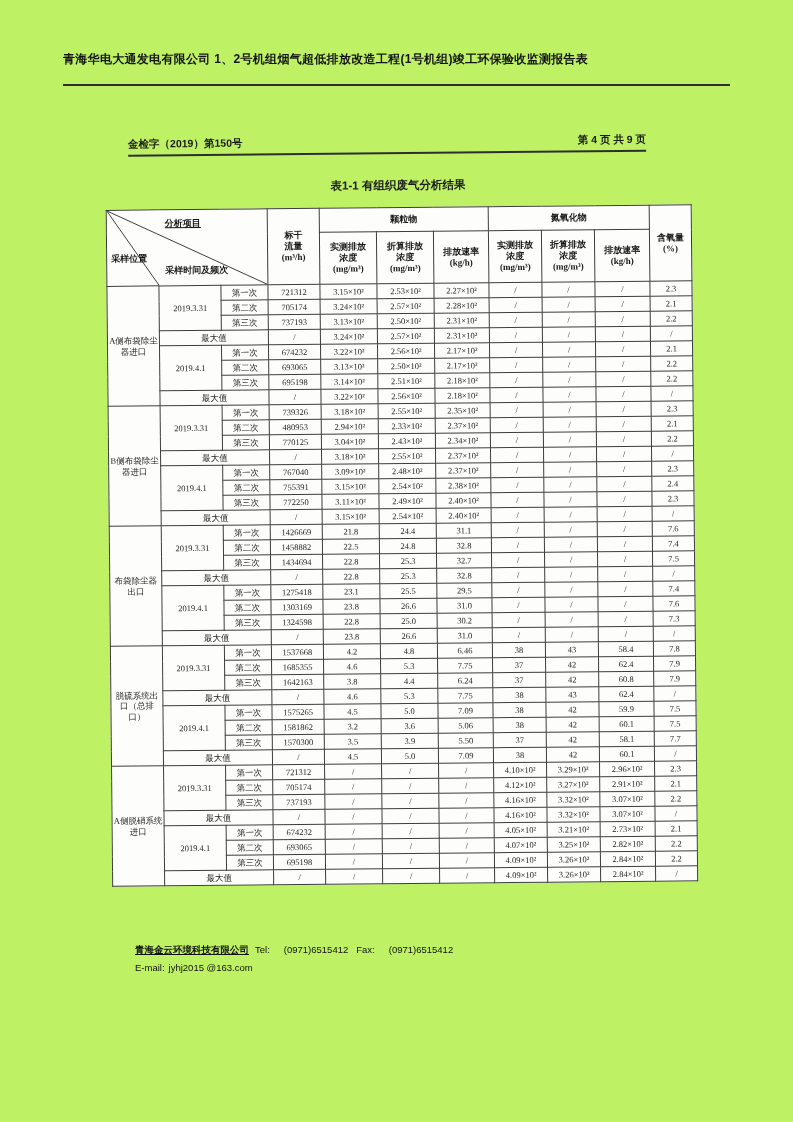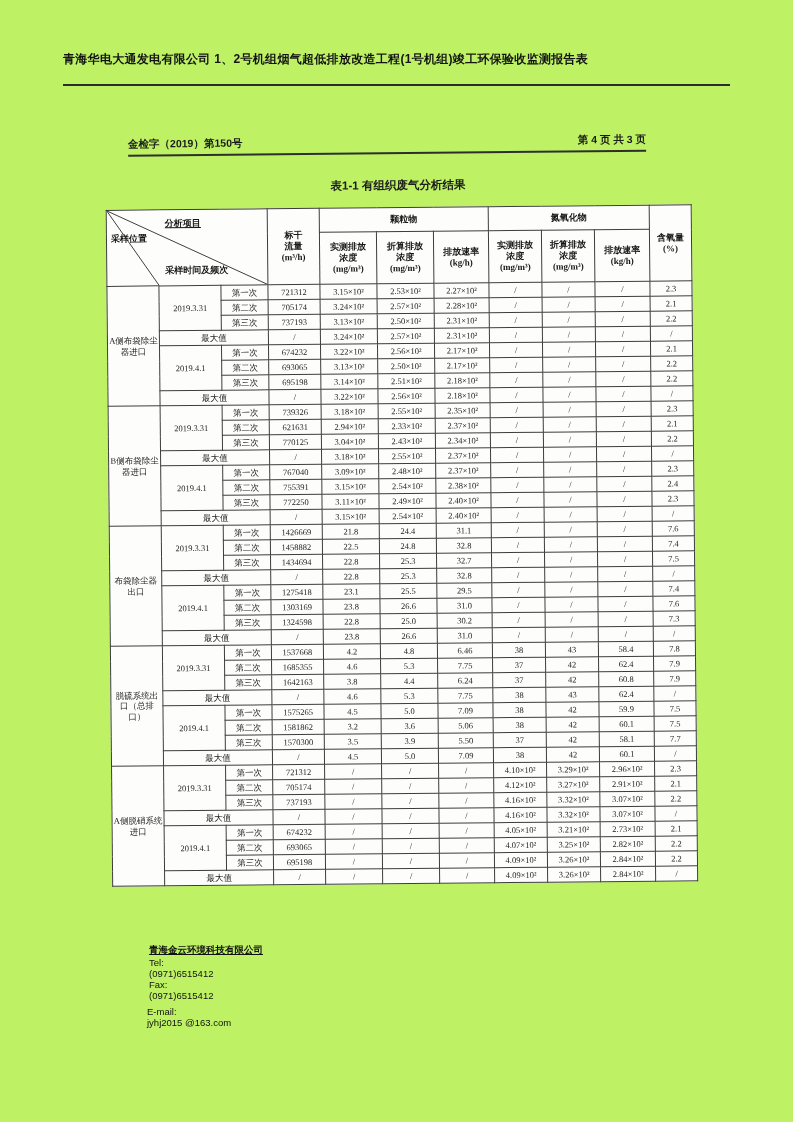--- a/index.html
+++ b/index.html
@@ -20,25 +20,25 @@
   tr.hdr-sub{height:52px;}
   tr.data{height:15px;}
   .pre{white-space:pre-line;}
   td.loc{font-size:9px;font-weight:700;font-family:"Liberation Sans",sans-serif;}
   td.seq,td.date,td.maxlab{font-size:8.8px;}
 
   th.diag{position:relative;padding:0;}
   th.diag svg{position:absolute;left:0;top:0;width:100%;height:100%;}
   .diag-lab{position:absolute;font-size:9px;font-weight:700;white-space:nowrap;}
   .lab-top{top:8px;left:58px;text-decoration:underline;}
-  .lab-left{bottom:41px;left:4px;}
+  .lab-left{bottom:21px;left:4px;}
   .lab-bottom{bottom:9px;left:58px;}
 
   .footer{position:absolute;left:135px;top:944px;font-size:9.5px;color:#111;}
-  .footer .row{display:flex;align-items:baseline;margin-bottom:5px;flex-direction:column;}
+  .footer .row{display:flex;align-items:baseline;margin-bottom:5px;}
   .footer .co{font-weight:700;text-decoration:underline;margin-right:6px;}
   .footer .lab{margin:0 8px 0 14px;}
   .pageno{position:absolute;left:0;right:0;top:1028px;text-align:center;font-size:11px;color:#222;font-family:"Liberation Serif",serif;}
 
   .wm1{position:absolute;left:470px;top:390px;font-size:160px;color:rgba(125,125,125,.10);transform:rotate(-14deg);filter:blur(1.5px);font-weight:700;pointer-events:none;}
   .wm2{position:absolute;left:170px;top:540px;font-size:150px;color:rgba(125,125,125,.08);transform:rotate(-14deg);filter:blur(2px);font-weight:700;pointer-events:none;}
 </style>
 </head>
 <body>
 
@@ -46,21 +46,21 @@
 
   <div class="doc-title">青海华电大通发电有限公司 1、2号机组烟气超低排放改造工程(1号机组)竣工环保验收监测报告表</div>
   <div class="title-rule"></div>
 
   <div class="wm1">印</div>
   <div class="wm2">印</div>
 
   <div class="scan-block">
     <div class="docnum-row">
       <span>金检字（2019）第150号</span>
-      <span>第 4 页 共 3 页</span>
+      <span>第 4 页 共 9 页</span>
     </div>
 
     <div class="table-title">表1-1 有组织废气分析结果</div>
 
     <table class="report">
       <colgroup>
         <col style="width:52px">
           <col style="width:62px">
           <col style="width:47px">
           <col style="width:52px">
@@ -210,21 +210,21 @@
             <td>3.18×10²</td>
             <td>2.55×10²</td>
             <td>2.35×10²</td>
             <td>/</td>
             <td>/</td>
             <td>/</td>
             <td>2.3</td>
           </tr>
           <tr class="data">
             <td class="seq">第二次</td>
-            <td>621631</td>
+            <td>480953</td>
             <td>2.94×10²</td>
             <td>2.33×10²</td>
             <td>2.37×10²</td>
             <td>/</td>
             <td>/</td>
             <td>/</td>
             <td>2.1</td>
           </tr>
           <tr class="data">
             <td class="seq">第三次</td>
@@ -573,17 +573,17 @@
   <div class="footer">
     <div class="row">
       <span class="co">青海金云环境科技有限公司</span>
       <span>Tel:</span>
       <span class="lab">(0971)6515412</span>
       <span>Fax:</span>
       <span class="lab">(0971)6515412</span>
     </div>
     <div class="row">
       <span>E-mail:</span>
-      <span class="lab" style="margin-left:12px">jyhj2015 @163.com</span>
+      <span class="lab" style="margin-left:4px">jyhj2015 @163.com</span>
     </div>
   </div>
 
 </div>
 
 </body></html>

